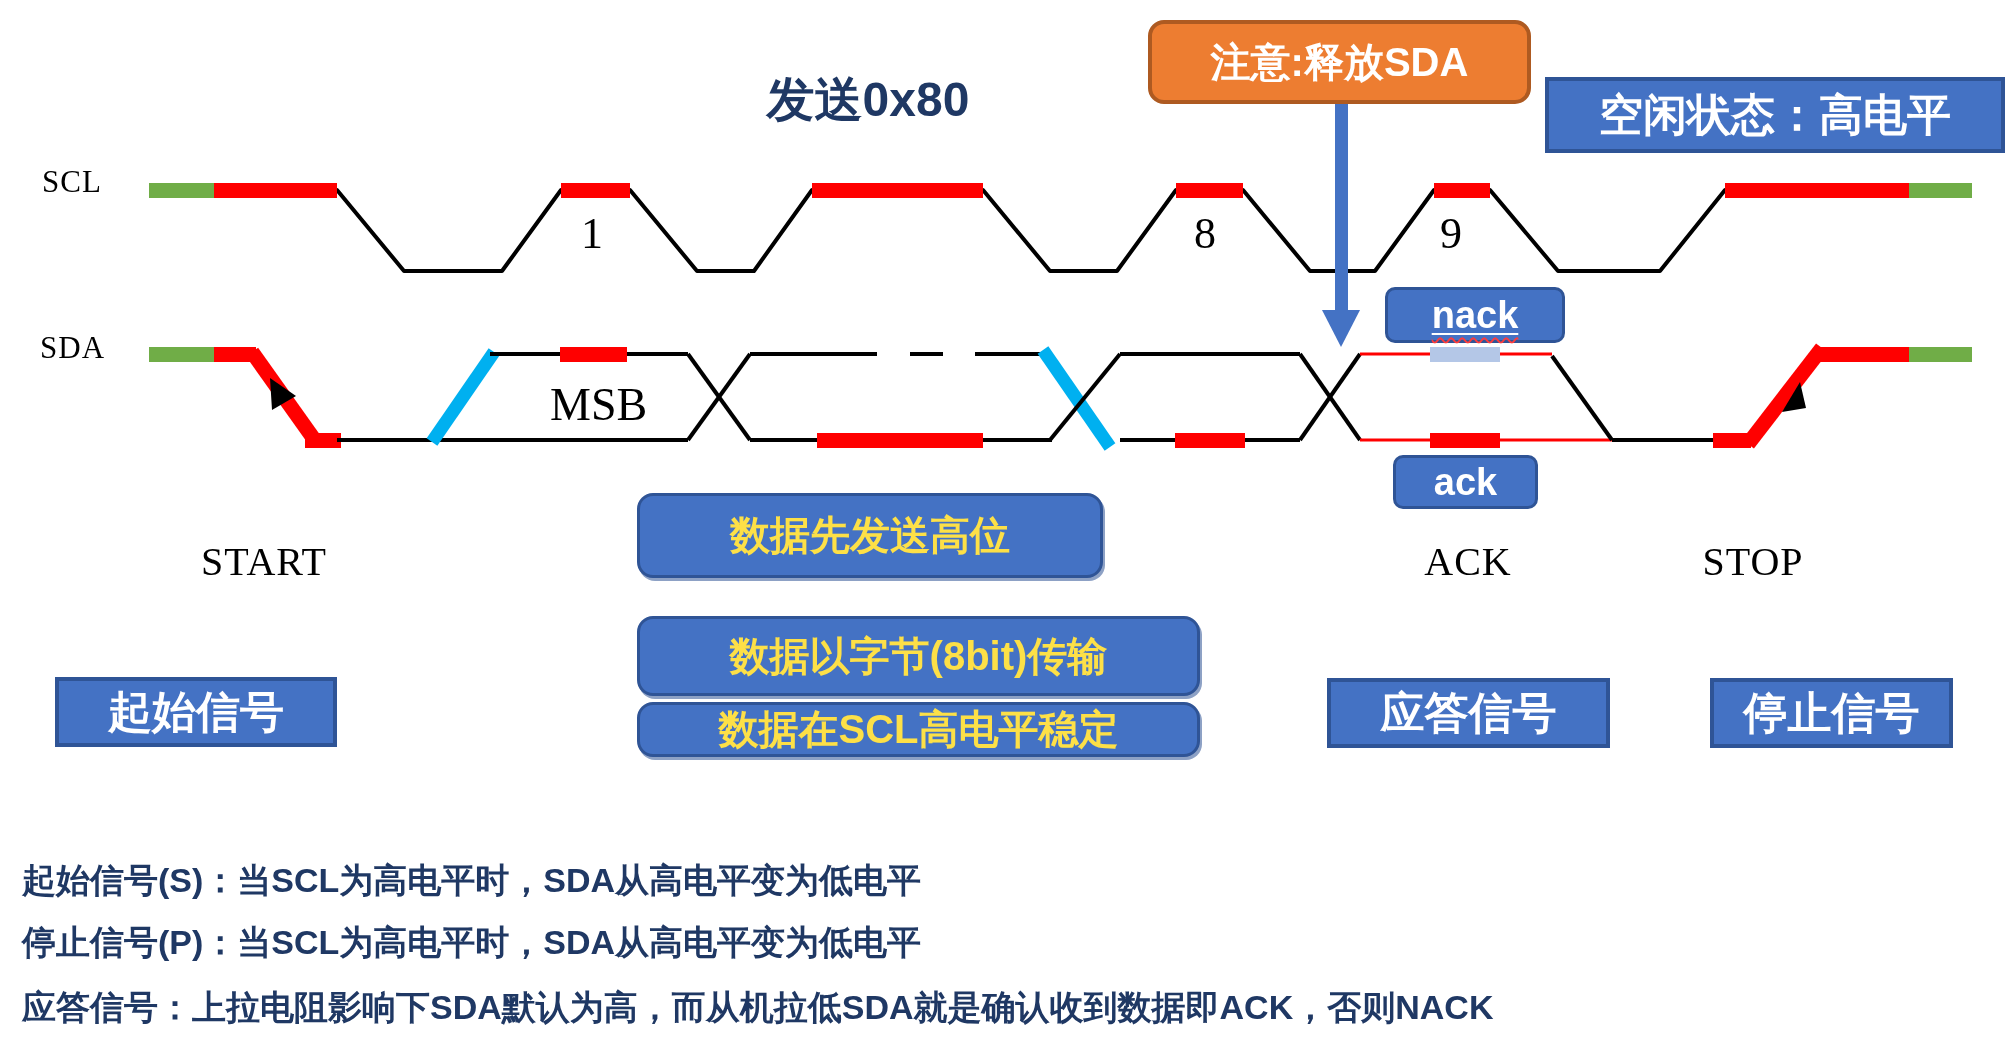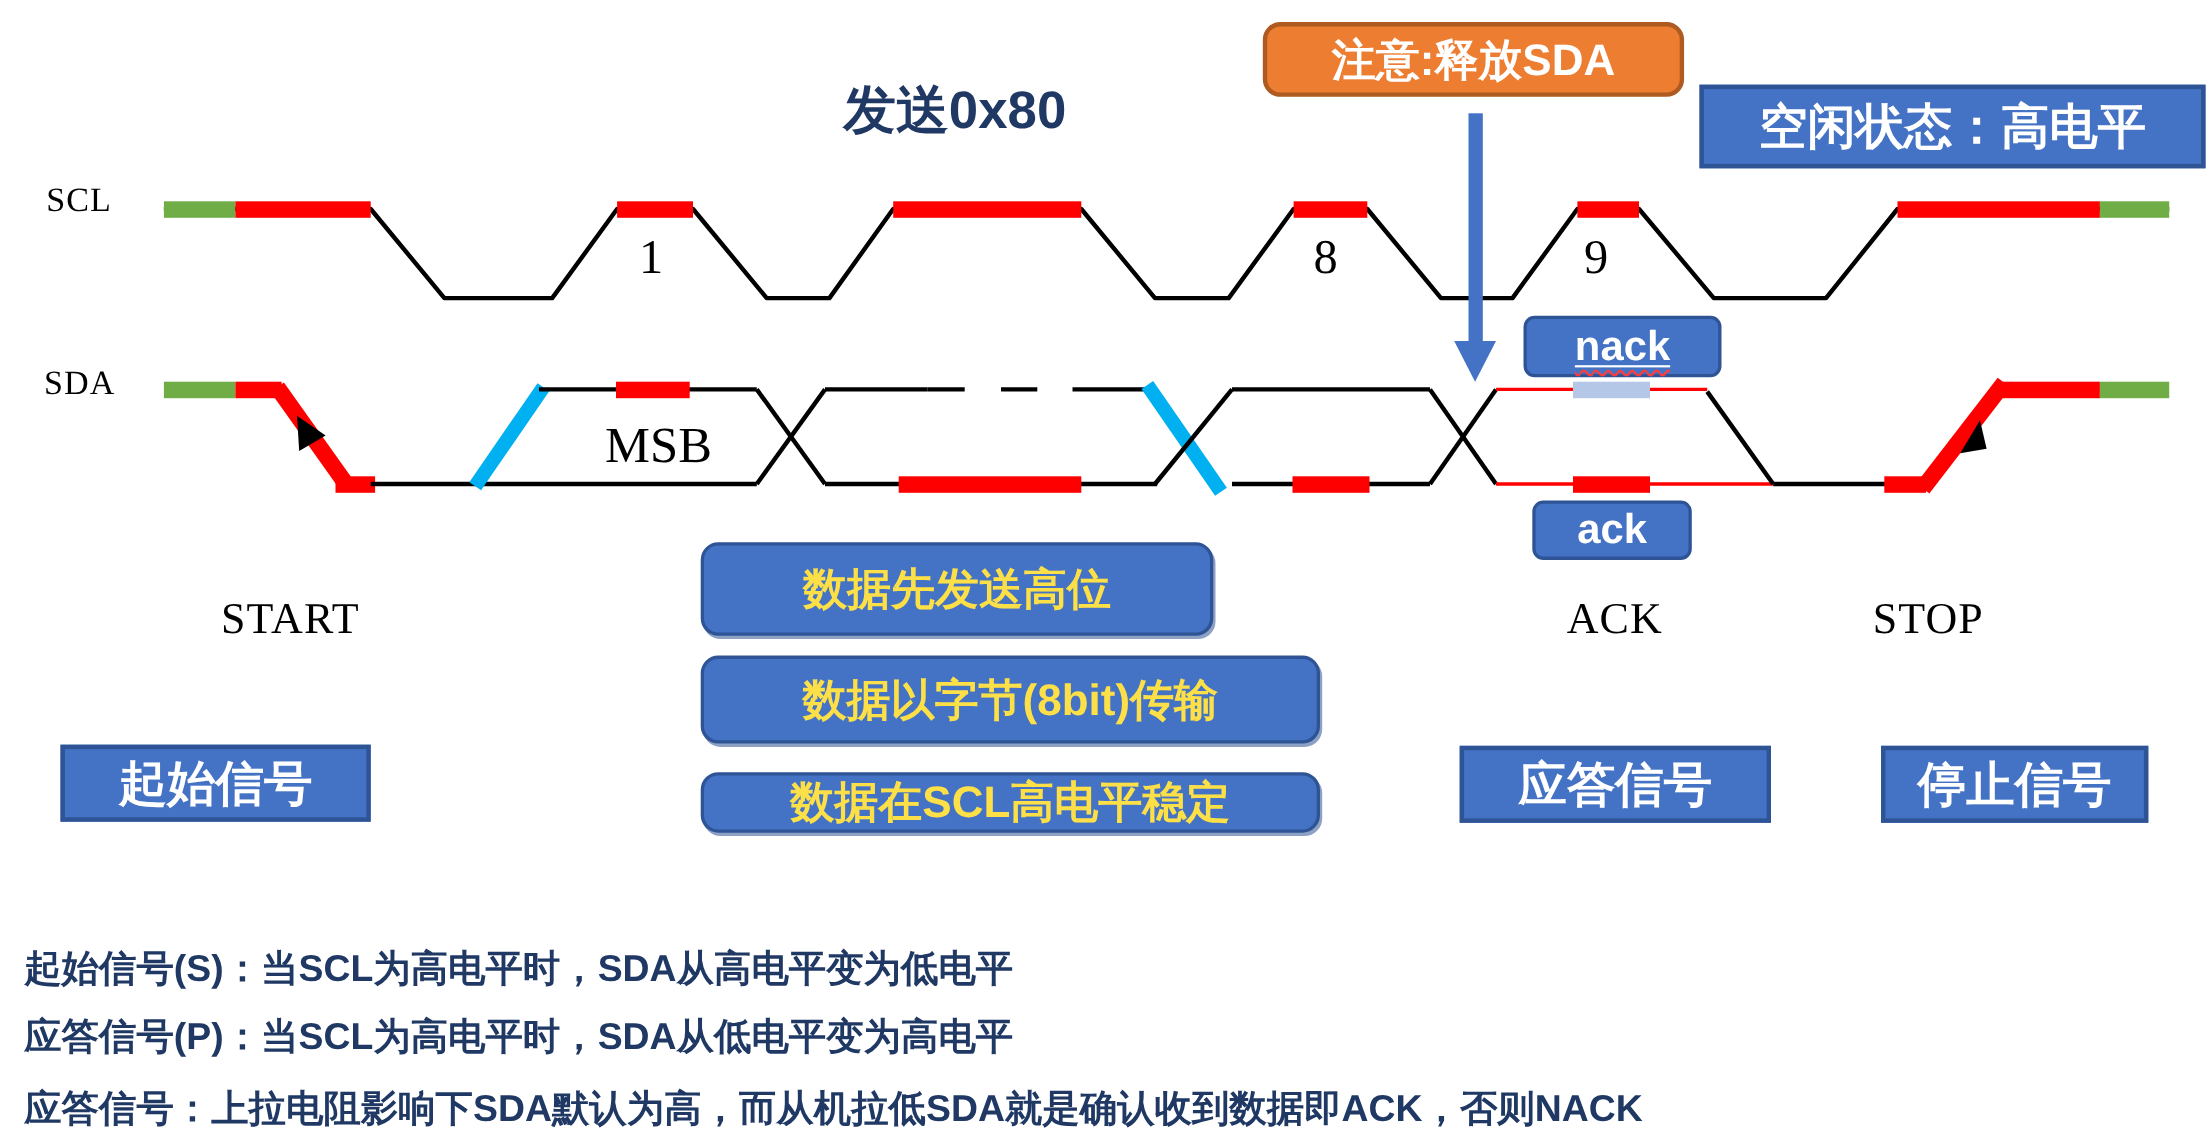--- a/index.html
+++ b/index.html
@@ -114,21 +114,21 @@
     <polygon class="blkA" points="1800,382 1782,412 1806,408"></polygon>
     <rect class="barR" x="1818" y="347" width="91" height="15"></rect>
     <rect class="barG" x="1909" y="347" width="63" height="15"></rect>
 
     <rect class="arrB" x="1335" y="103" width="13" height="210"></rect>
     <polygon class="arrB" points="1322,310 1360,310 1341,347"></polygon>
   </svg>
 
   <div class="abs sendLbl" style="left:740px;top:68px;width:256px;">发送0x80</div>
 
-  <div class="abs orangeBox" style="left:1148px;top:20px;width:383px;height:68px;">
+  <div class="abs orangeBox" style="left:1148px;top:20px;width:383px;height:84px;">
     <span>注意:释放SDA</span>
   </div>
 
   <div class="abs blueRect" style="left:1545px;top:77px;width:460px;height:76px;">
     <span>空闲状态：高电平</span>
   </div>
 
   <div class="abs serifLbl sigLbl" style="left:42px;top:164px;">SCL</div>
   <div class="abs serifLbl sigLbl" style="left:40px;top:330px;">SDA</div>
 
@@ -148,30 +148,30 @@
   <div class="abs tagBox" style="left:1393px;top:455px;width:145px;height:54px;">
     <span>ack</span>
   </div>
 
   <div class="abs blueRect" style="left:55px;top:677px;width:282px;height:70px;">
     <span>起始信号</span>
   </div>
   <div class="abs blueRound" style="left:637px;top:493px;width:466px;height:85px;">
     <span>数据先发送高位</span>
   </div>
-  <div class="abs blueRound" style="left:637px;top:596px;width:563px;height:80px;">
+  <div class="abs blueRound" style="left:637px;top:616px;width:563px;height:80px;">
     <span>数据以字节(8bit)传输</span>
   </div>
   <div class="abs blueRound" style="left:637px;top:702px;width:563px;height:55px;">
     <span>数据在SCL高电平稳定</span>
   </div>
   <div class="abs blueRect" style="left:1327px;top:678px;width:283px;height:70px;">
     <span>应答信号</span>
   </div>
   <div class="abs blueRect" style="left:1710px;top:678px;width:243px;height:70px;">
     <span>停止信号</span>
   </div>
 
   <div class="abs note" style="left:22px;top:858px;">起始信号(S)：当SCL为高电平时，SDA从高电平变为低电平</div>
-  <div class="abs note" style="left:22px;top:920px;">应答信号(P)：当SCL为高电平时，SDA从低电平变为高电平</div>
+  <div class="abs note" style="left:22px;top:920px;">停止信号(P)：当SCL为高电平时，SDA从高电平变为低电平</div>
   <div class="abs note" style="left:22px;top:985px;">应答信号：上拉电阻影响下SDA默认为高，而从机拉低SDA就是确认收到数据即ACK，否则NACK</div>
 
 </div>
 
 </body></html>

